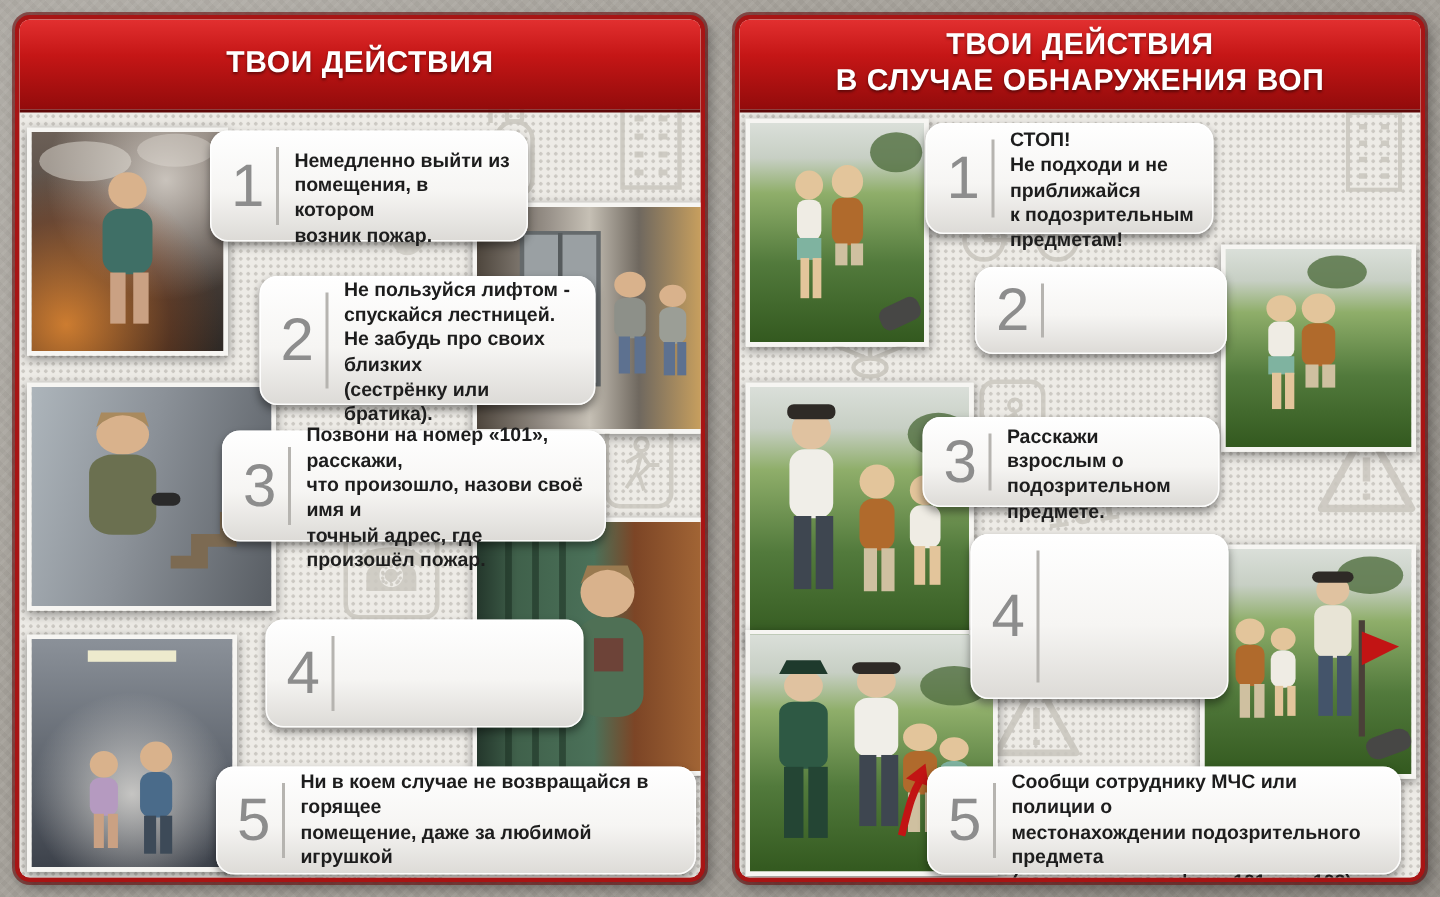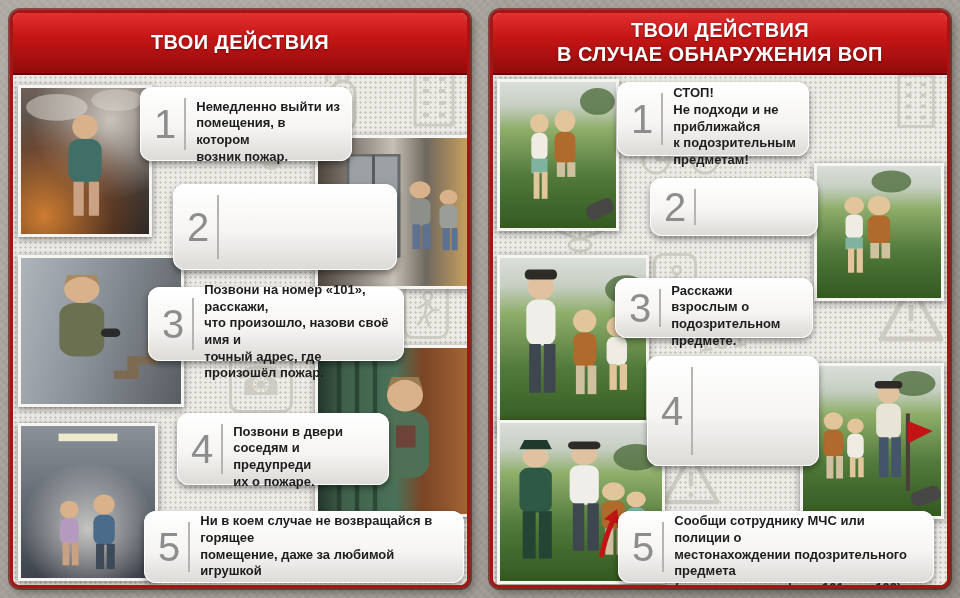--- a/index.html
+++ b/index.html
@@ -167,34 +167,35 @@
     <div class="step" style="left:127px;top:74px;width:212px;height:74px;">
       <div class="num">1</div>
       <div class="bar"></div>
       <div class="text">Немедленно выйти из
 помещения, в котором
 возник пожар.</div>
     </div>
     <div class="step" style="left:160px;top:171px;width:224px;height:86px;">
       <div class="num">2</div>
       <div class="bar"></div>
+      <div class="text">Не пользуйся  лифтом -
+спускайся лестницей.
+Не забудь про своих близких
+(сестрёнку или братика).</div>
     </div>
     <div class="step" style="left:135px;top:274px;width:256px;height:74px;">
       <div class="num">3</div>
       <div class="bar"></div>
       <div class="text">Позвони на номер  «101», расскажи,
 что произошло, назови своё имя и
 точный адрес,  где произошёл пожар.</div>
     </div>
     <div class="step" style="left:164px;top:400px;width:212px;height:72px;">
       <div class="num">4</div>
       <div class="bar"></div>
-      <div class="text">Позвони в двери
-соседям и предупреди
-их о пожаре.</div>
     </div>
     <div class="step" style="left:131px;top:498px;width:320px;height:72px;">
       <div class="num">5</div>
       <div class="bar"></div>
       <div class="text">Ни в коем случае не возвращайся в горящее
 помещение, даже за любимой игрушкой
 или животным.</div>
     </div>
   </section>
 

